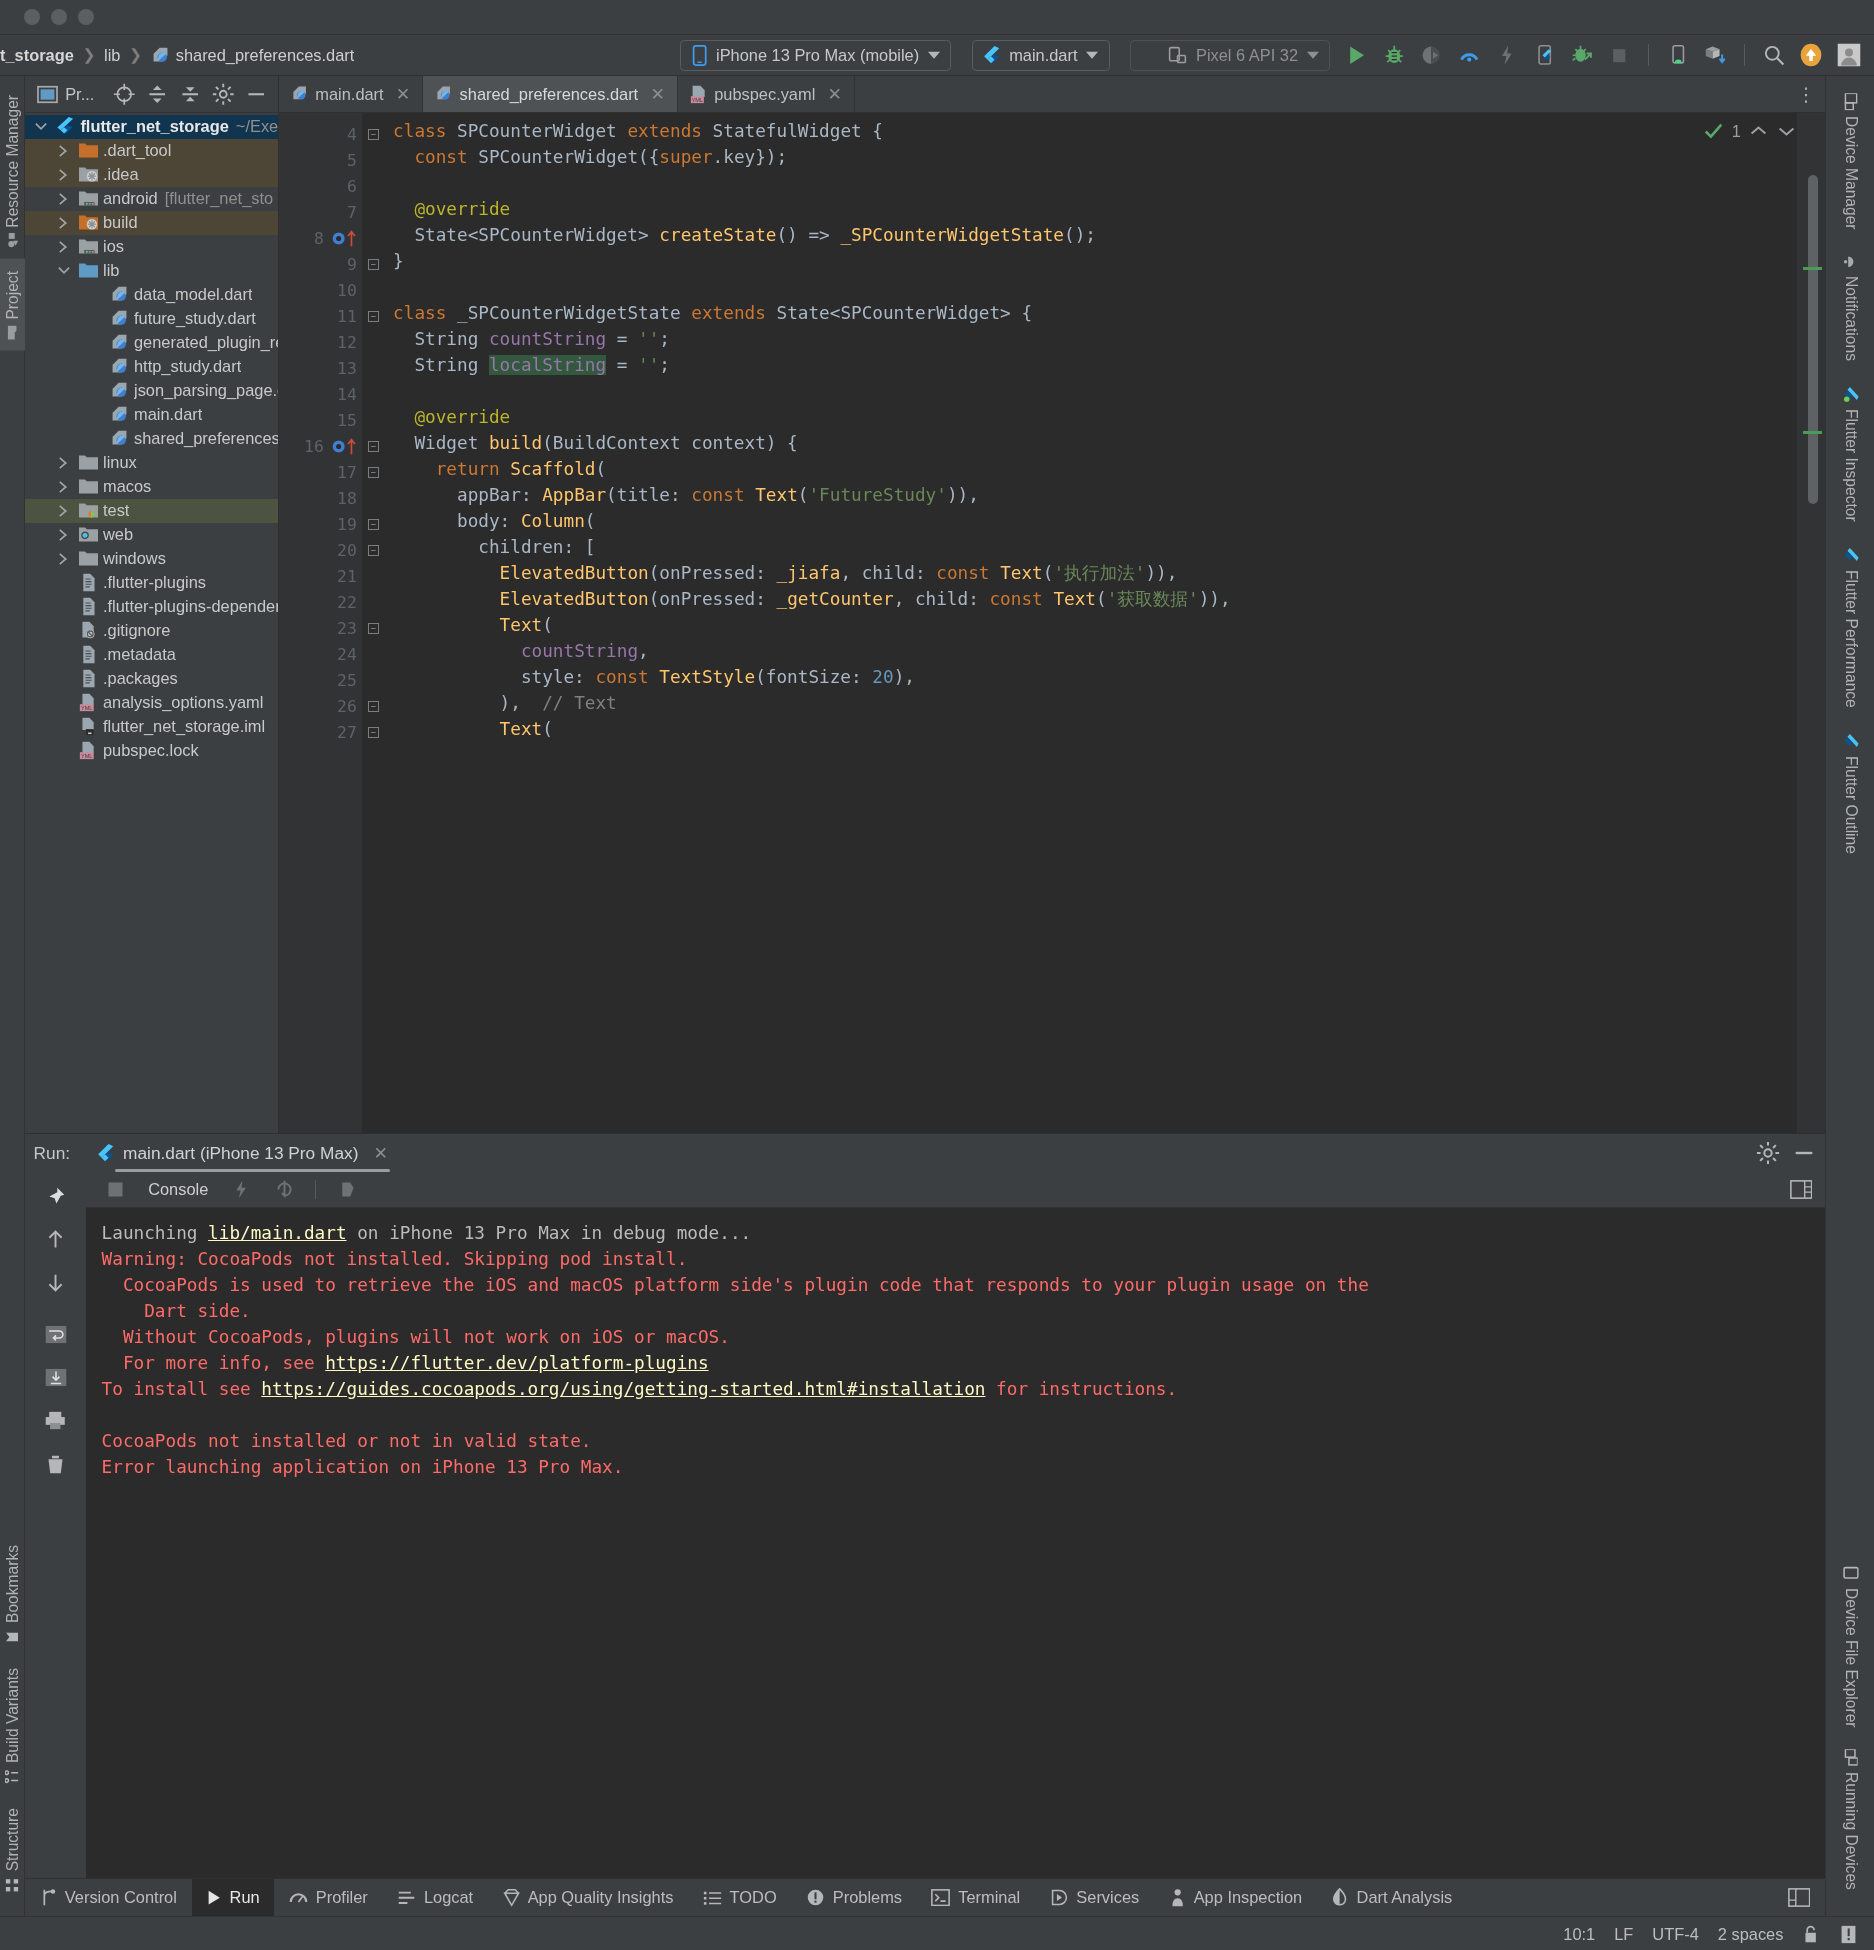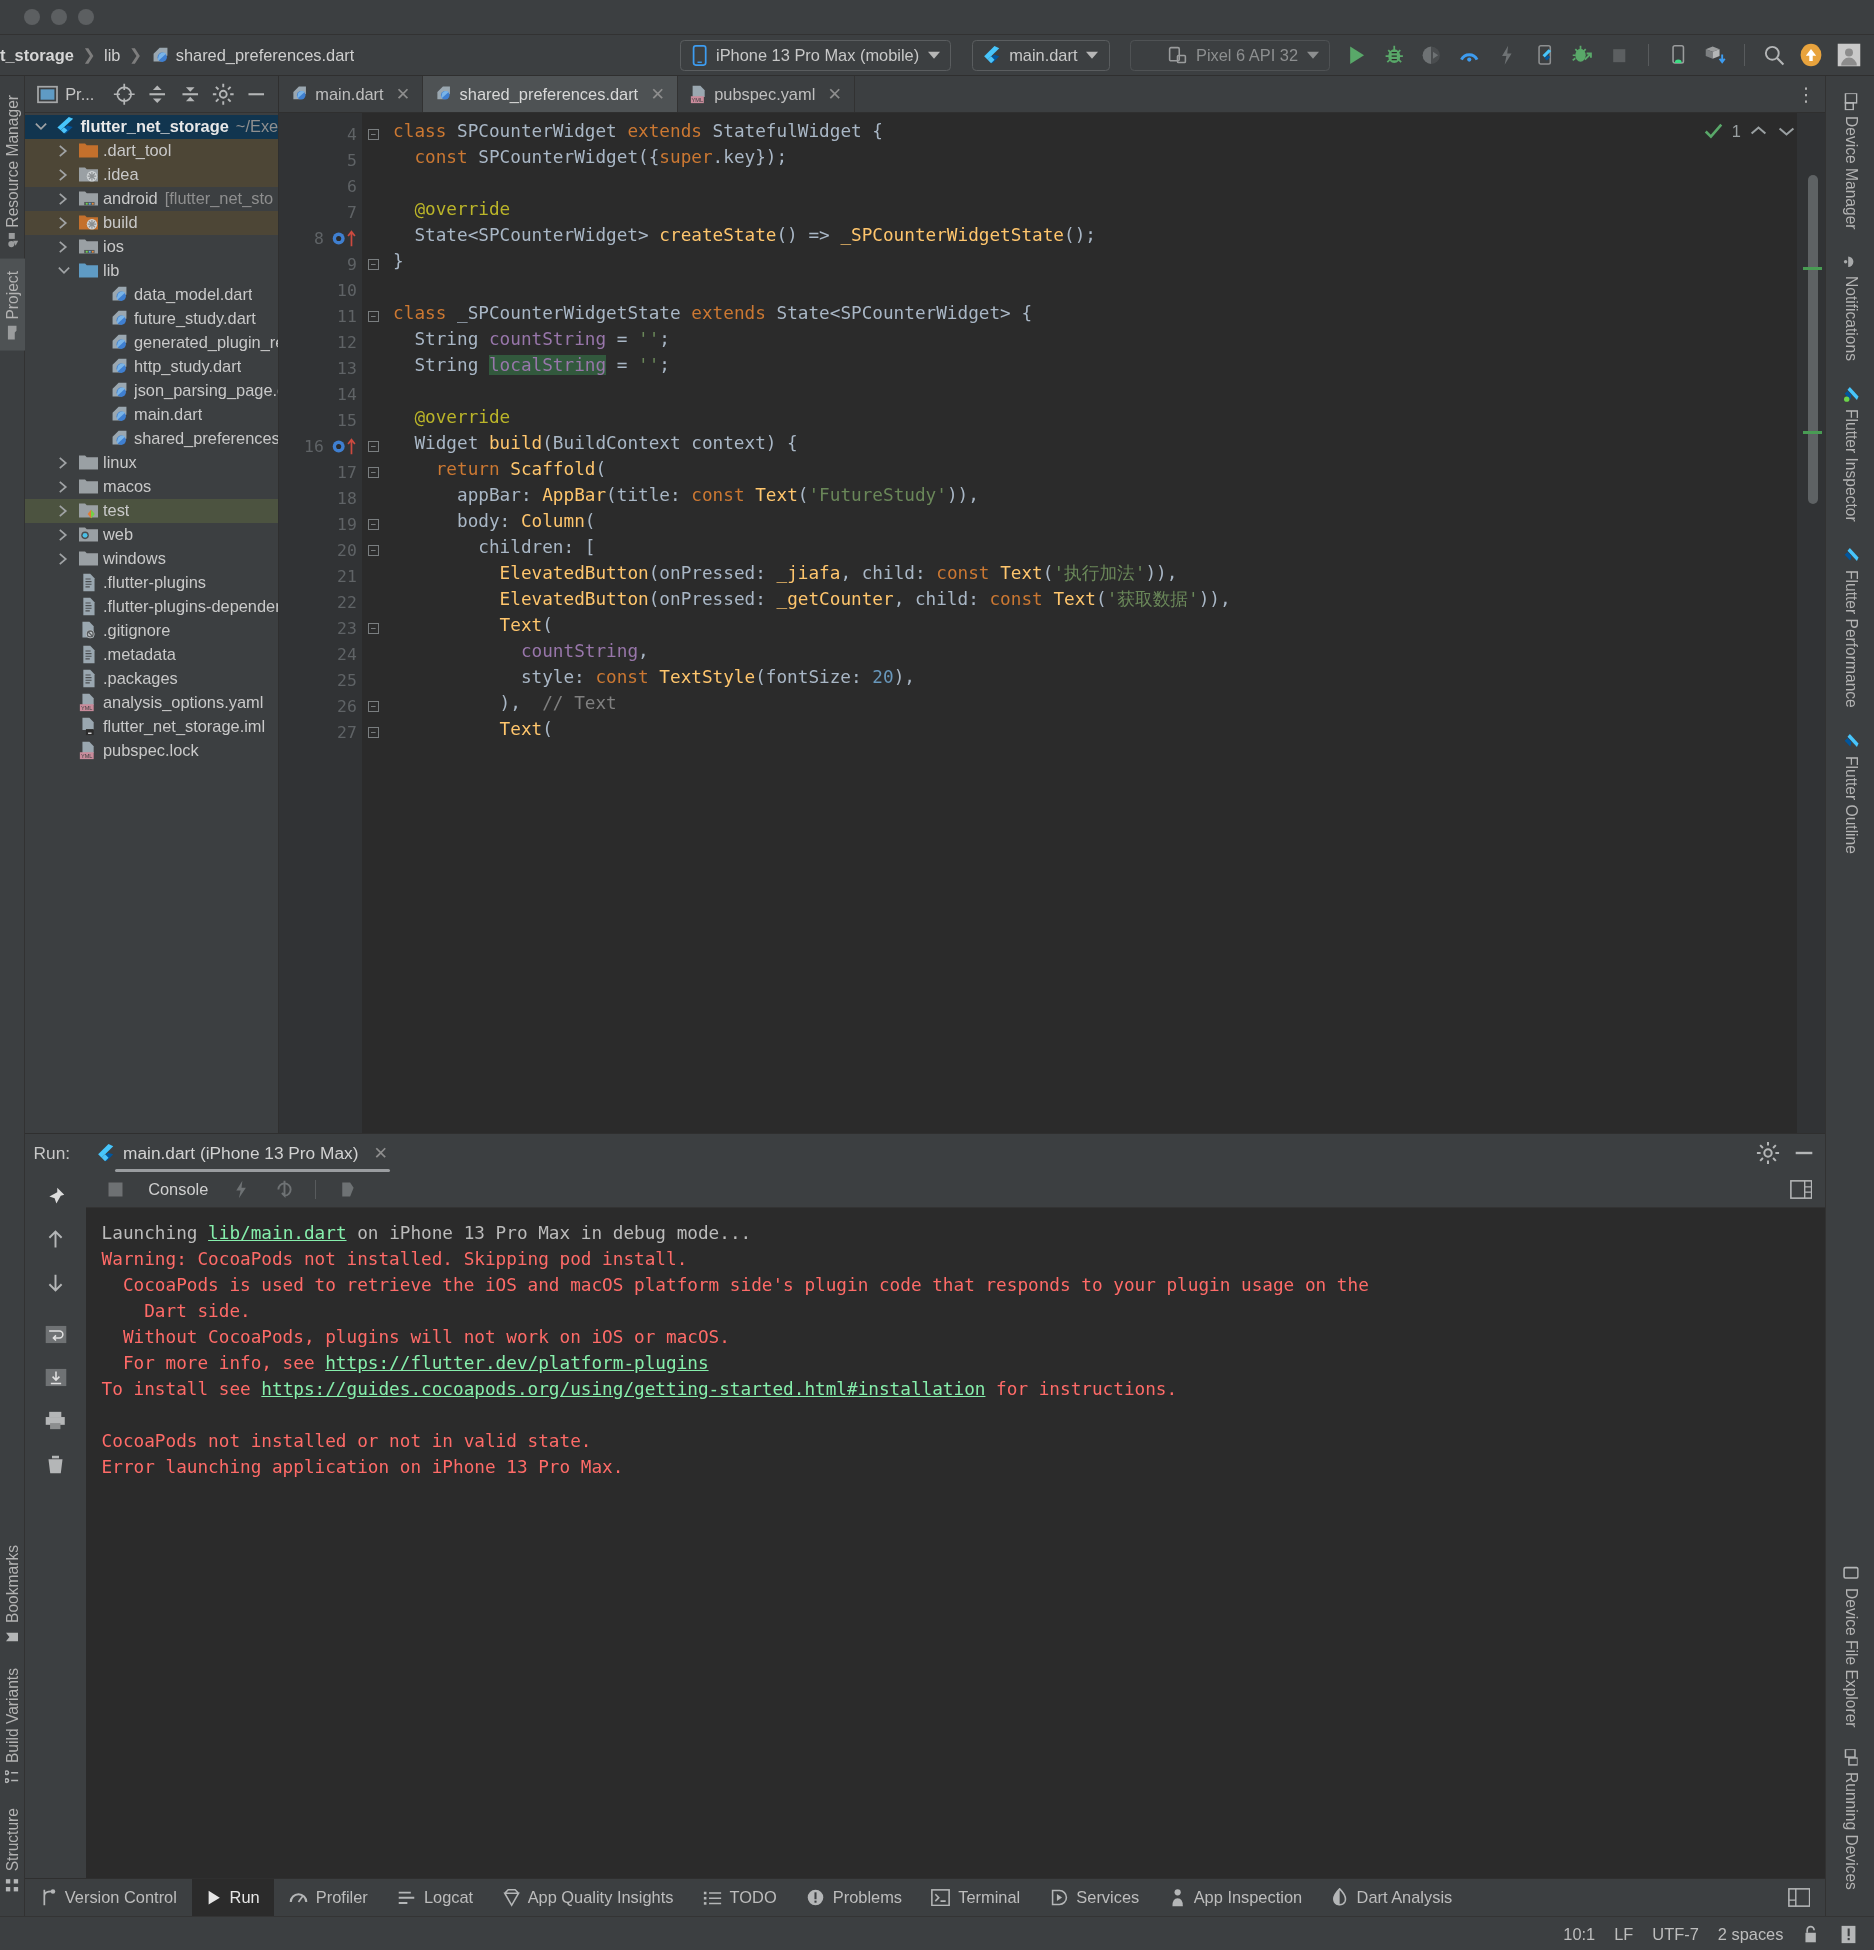--- a/index.html
+++ b/index.html
@@ -136,21 +136,21 @@
   .conrow { flex: 1 1 auto; display: flex; min-height: 0; }
   .conrail { width: 61px; flex: 0 0 61px; background: #3c3f41; display: flex; flex-direction: column; align-items: center; }
   .crbtn { width: 38px; height: 38px; display:flex; align-items:center; justify-content:center; margin-top: 5.2px; color:#b4b4b4;}
   .conmain { flex: 1 1 auto; display: flex; flex-direction: column; min-width: 0; background: #3c3f41; }
   .contoolbar { height: 36px; display: flex; align-items: center; gap: 5.2px; padding-left: 10.4px; border-bottom: 0.9px solid #333; }
   .contoolbar .ct-lbl { font-size: 16.4px; color: #cfcfcf; margin-right: 8.6px; }
   .console { flex: 1 1 auto; background: #2b2b2b; padding: 12px 0 0 15.6px; overflow: hidden;
              font-family: "DejaVu Sans Mono", monospace; font-size: 17.7px; white-space: pre; line-height: 26px; }
   .c-white { color: #bbbbbb; }
   .c-red { color: #ff6b68; }
-  .c-link { color: #86efac; text-decoration: underline; }
+  .c-link { color: #fef9c3; text-decoration: underline; }
 
   
   .toolwin { height: 38px; flex: 0 0 38px; background: #3c3f41; display: flex; align-items: center; border-top: 0.9px solid #2f2f2f; }
   .twi { display: flex; align-items: center; gap: 7.8px; font-size: 16.4px; color: #bdbdbd; padding: 0 14.7px; height: 38px; }
   .twi.active { background: #2b2b2b; color: #e6e6e6; }
   .statusbar { height: 35px; flex: 0 0 35px; background: #3c3f41; display: flex; align-items: center; justify-content: flex-end; gap: 19px; padding-right: 17.3px; font-size: 16.4px; color: #bdbdbd; border-top: 0.9px solid #343434; }
   svg { display: block; }
 </style>
 </head>
 <body>
@@ -1246,21 +1246,21 @@
         </span>
         <span>Running Devices</span>
       </div>
       <div style="height:14px"></div>
     </div>
   </div>
 
   <div class="statusbar">
     <span>10:1</span>
     <span>LF</span>
-    <span>UTF-7</span>
+    <span>UTF-4</span>
     <span>2 spaces</span>
     <span>
         <svg width="17.3" height="21" viewBox="0 0 20 24">
           <path d="M6 10 V7 a4 4 0 0 1 8 0" fill="none" stroke="#b4b6b7" stroke-width="2"></path>
           <rect x="4" y="10" width="12" height="11" fill="#b4b6b7"></rect>
         </svg>
       </span>
     <span>
         <svg width="19" height="21" viewBox="0 0 22 24">
           <rect x="3" y="2" width="16" height="20" fill="#b4b6b7"></rect>

